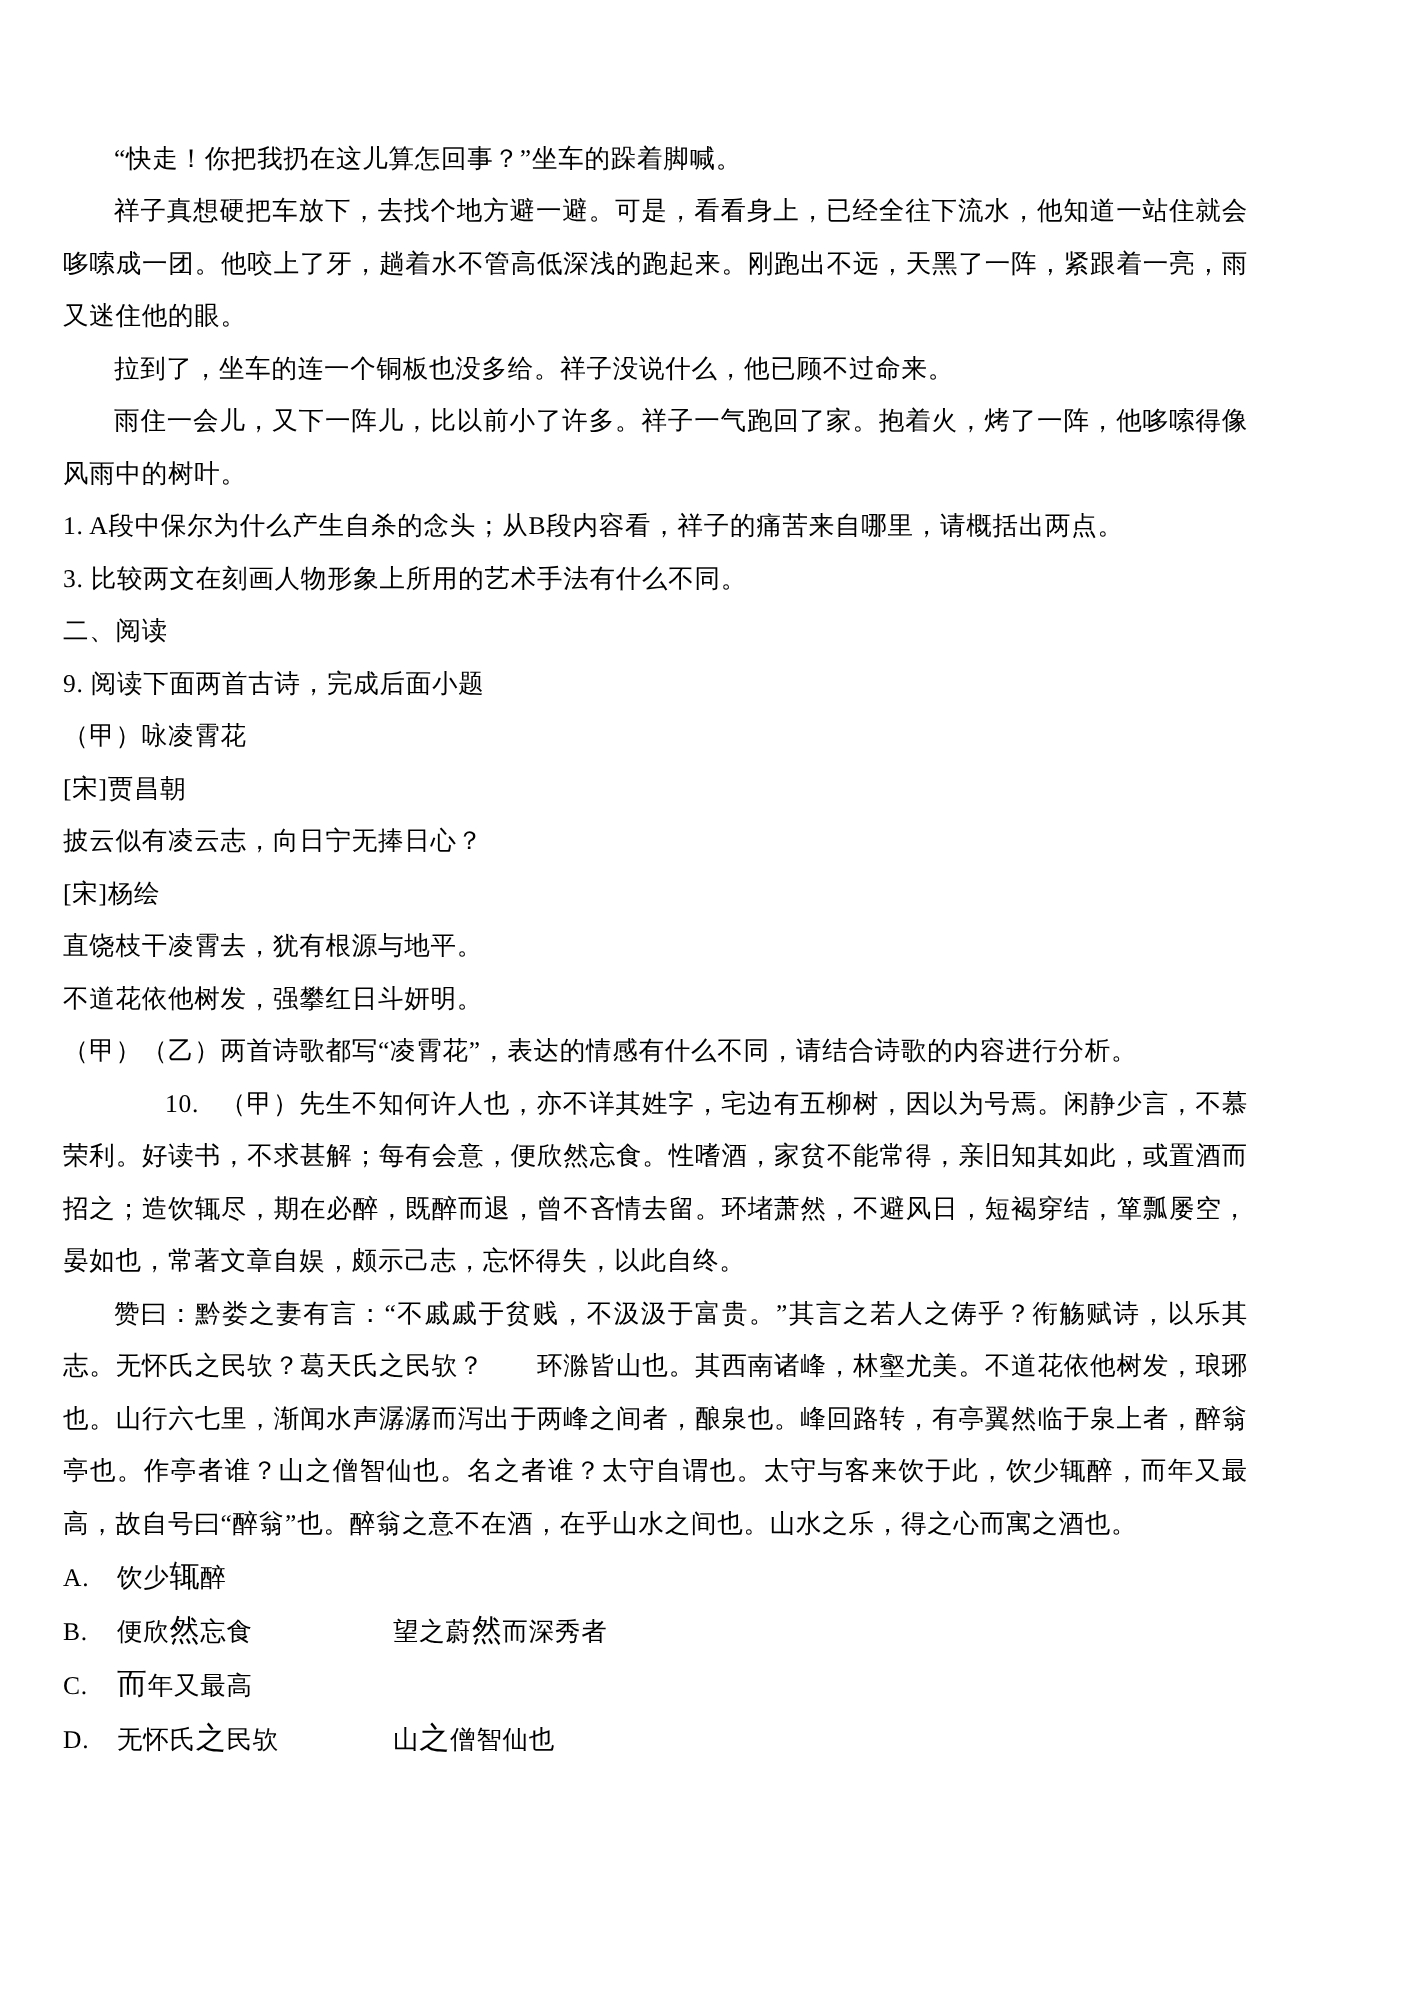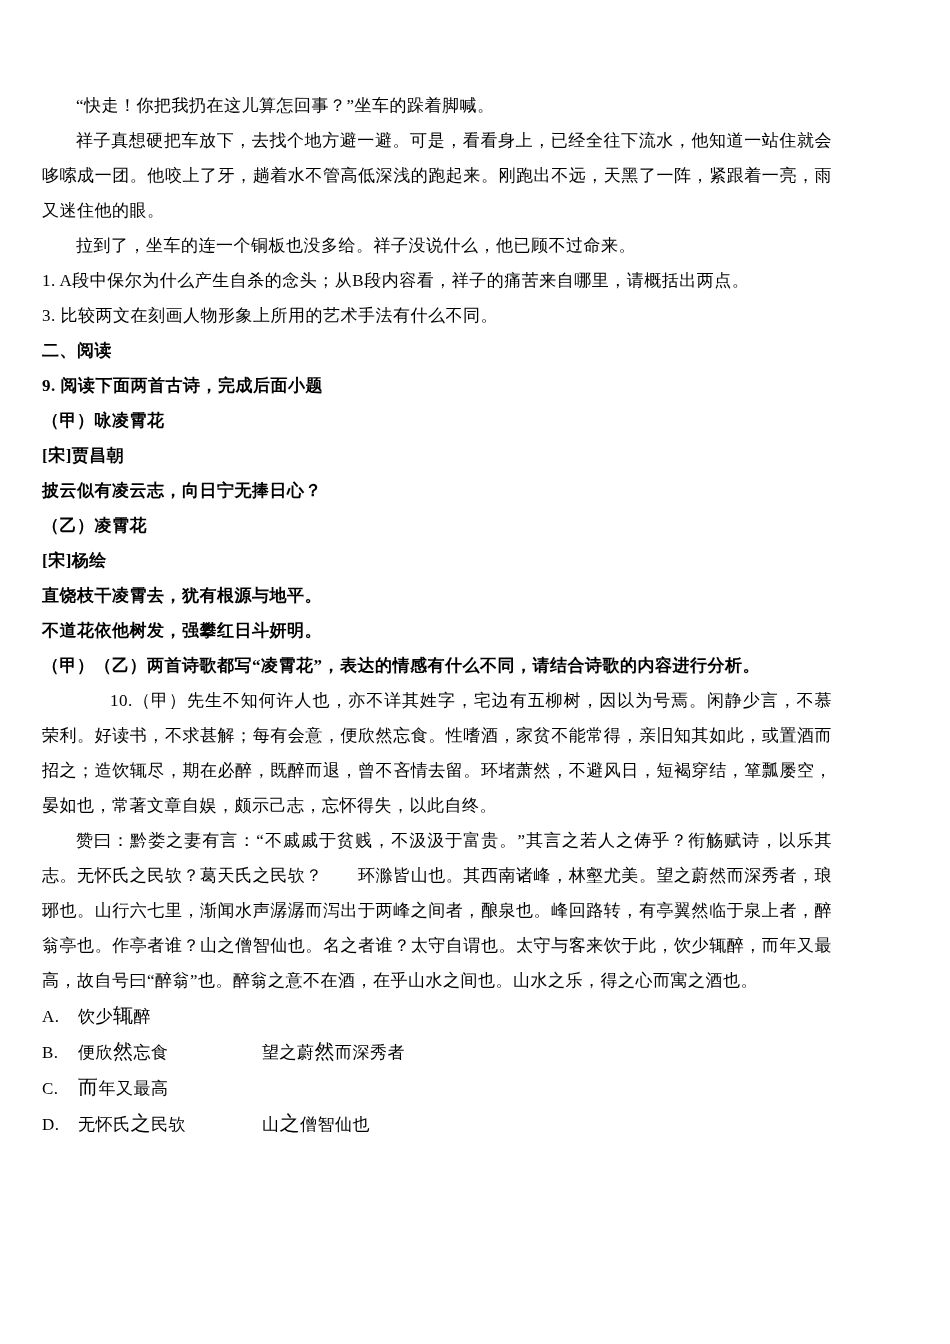--- a/index.html
+++ b/index.html
@@ -18,23 +18,24 @@
   .para {
     margin: 0;
     line-height: 35px;
     letter-spacing: 0.5px;
   }
   .justify {
     text-align: justify;
     text-justify: inter-ideograph;
   }
   .indent { text-indent: 2em; }
-  .bold { font-weight: 700; }
+  .bold { font-weight: 400; }
   .num {
     display: inline-block;
+    margin-right: 14px;
   }
   
   .em-char {
     font-family: "DejaVu Sans", "Liberation Sans", sans-serif;
     font-size: 1.18em;
   }
   .option {
     display: flex;
     align-items: baseline;
     line-height: 35px;
@@ -54,42 +55,42 @@
   .opt-p2 { display: inline-block; }
 </style>
 </head>
 <body>
 
 <div class="page">
 
   <p class="para indent">“快走！你把我扔在这儿算怎回事？”坐车的跺着脚喊。</p>
   <p class="para indent justify">祥子真想硬把车放下，去找个地方避一避。可是，看看身上，已经全往下流水，他知道一站住就会哆嗦成一团。他咬上了牙，趟着水不管高低深浅的跑起来。刚跑出不远，天黑了一阵，紧跟着一亮，雨又迷住他的眼。</p>
   <p class="para indent">拉到了，坐车的连一个铜板也没多给。祥子没说什么，他已顾不过命来。</p>
+  <p class="para indent justify">雨住一会儿，又下一阵儿，比以前小了许多。祥子一气跑回了家。抱着火，烤了一阵，他哆嗦得像风雨中的树叶。</p>
 
   <p class="para">1. A段中保尔为什么产生自杀的念头；从B段内容看，祥子的痛苦来自哪里，请概括出两点。</p>
   <p class="para">3. 比较两文在刻画人物形象上所用的艺术手法有什么不同。</p>
 
   <p class="para bold">二、阅读</p>
 
   <p class="para bold">9. 阅读下面两首古诗，完成后面小题</p>
 
   <p class="para bold">（甲）咏凌霄花</p>
   <p class="para bold">[宋]贾昌朝</p>
   <p class="para bold">披云似有凌云志，向日宁无捧日心？</p>
 
-  <p class="para bold">（乙）凌霄花</p>
   <p class="para bold">[宋]杨绘</p>
   <p class="para bold">直饶枝干凌霄去，犹有根源与地平。</p>
   <p class="para bold">不道花依他树发，强攀红日斗妍明。</p>
 
   <p class="para bold">（甲）（乙）两首诗歌都写“凌霄花”，表达的情感有什么不同，请结合诗歌的内容进行分析。</p>
 
   <p class="para indent justify"><span class="num">10.</span><span>（甲）先生不知何许人也，亦不详其姓字，宅边有五柳树，因以为号焉。闲静少言，不慕荣利。好读书，不求甚解；每有会意，便欣然忘食。性嗜酒，家贫不能常得，亲旧知其如此，或置酒而招之；造饮辄尽，期在必醉，既醉而退，曾不吝情去留。环堵萧然，不避风日，短褐穿结，箪瓢屡空，晏如也，常著文章自娱，颇示己志，忘怀得失，以此自终。</span></p>
 
-  <p class="para indent justify">赞曰：黔娄之妻有言：“不戚戚于贫贱，不汲汲于富贵。”其言之若人之俦乎？衔觞赋诗，以乐其志。无怀氏之民欤？葛天氏之民欤？　　环滁皆山也。其西南诸峰，林壑尤美。望之蔚然而深秀者，琅琊也。山行六七里，渐闻水声潺潺而泻出于两峰之间者，酿泉也。峰回路转，有亭翼然临于泉上者，醉翁亭也。作亭者谁？山之僧智仙也。名之者谁？太守自谓也。太守与客来饮于此，饮少辄醉，而年又最高，故自号曰“醉翁”也。醉翁之意不在酒，在乎山水之间也。山水之乐，得之心而寓之酒也。</p>
+  <p class="para indent justify">赞曰：黔娄之妻有言：“不戚戚于贫贱，不汲汲于富贵。”其言之若人之俦乎？衔觞赋诗，以乐其志。无怀氏之民欤？葛天氏之民欤？　　环滁皆山也。其西南诸峰，林壑尤美。不道花依他树发，琅琊也。山行六七里，渐闻水声潺潺而泻出于两峰之间者，酿泉也。峰回路转，有亭翼然临于泉上者，醉翁亭也。作亭者谁？山之僧智仙也。名之者谁？太守自谓也。太守与客来饮于此，饮少辄醉，而年又最高，故自号曰“醉翁”也。醉翁之意不在酒，在乎山水之间也。山水之乐，得之心而寓之酒也。</p>
 
 
   <div class="option">
     <span class="opt-letter">A.</span>
     <span class="opt-p2"><span>饮少</span><span class="em-char">辄</span><span>醉</span></span>
   </div>
 
   <div class="option">
     <span class="opt-letter">B.</span>
     <span class="opt-p1"><span>便欣</span><span class="em-char">然</span><span>忘食</span></span>

